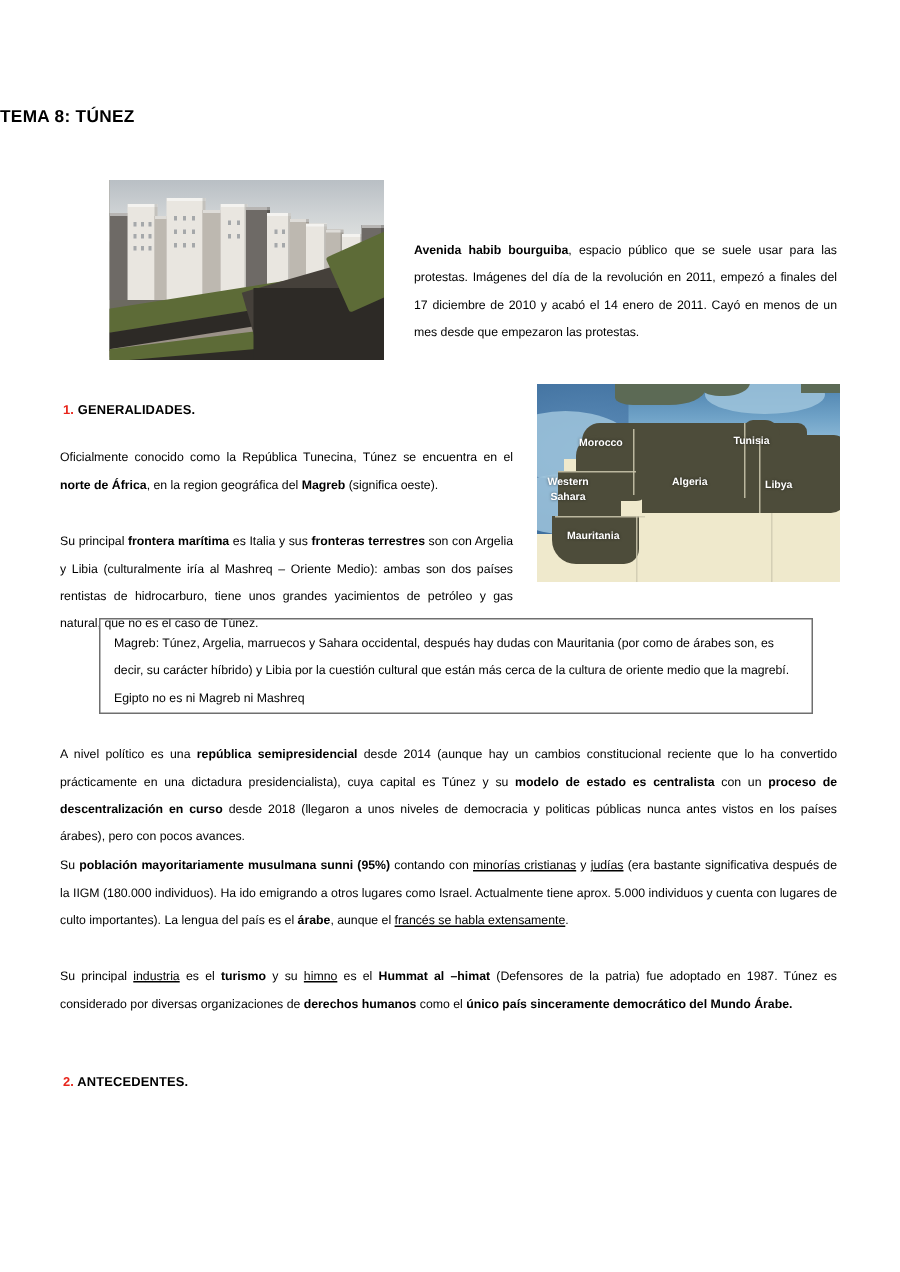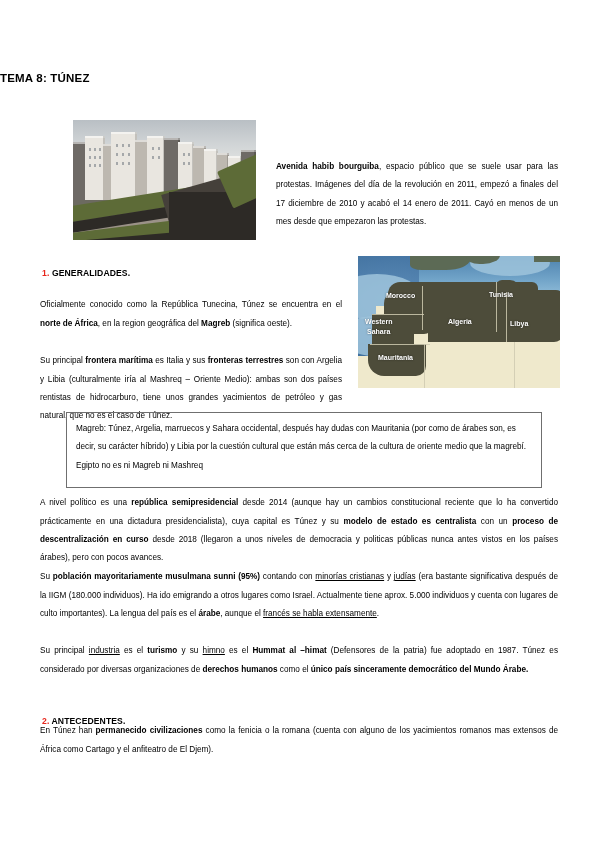--- a/index.html
+++ b/index.html
@@ -145,21 +145,21 @@
     opacity:.85;
   }
 
   
   .callout {
     position: absolute;
     left: 66px; top: 412px;
     width: 476px;
     box-sizing: border-box;
     border: 1px solid #6f6f6f;
-    padding: 7px 9px 12px 9px;
+    padding: 7px 9px 0 9px;
     font-size: 8.2px;
     line-height: 18.3px;
     text-align: left;
   }
 </style>
 </head>
 <body>
 
 <div class="page">
 
@@ -275,15 +275,14 @@
 
   <p class="para" style="left:40px; top:560px; width:518px;"><span>Su </span><b>población mayoritariamente musulmana sunni (95%)</b><span> contando con </span><u>minorías cristianas</u><span> y </span><u>judías</u><span> (era bastante significativa después de la IIGM (180.000 individuos). Ha ido emigrando a otros lugares como Israel. Actualmente tiene aprox. 5.000 individuos y cuenta con lugares de culto importantes). La lengua del país es el </span><b>árabe</b><span>, aunque el </span><u>francés se habla extensamente</u><span>.</span></p>
 
   <p class="para" style="left:40px; top:634px; width:518px;"><span>Su principal </span><u>industria</u><span> es el </span><b>turismo</b><span> y su </span><u>himno</u><span> es el </span><b>Hummat al –himat</b><span> (Defensores de la patria) fue adoptado en 1987. Túnez es considerado por diversas organizaciones de </span><b>derechos humanos</b><span> como el </span><b>único país sinceramente democrático del Mundo Árabe.</b></p>
 
   <div class="sec-head" style="left:42px; top:716px;">
     <span class="sec-num">2.</span>
     <span>ANTECEDENTES.</span>
   </div>
 
-  <p class="para" style="left:40px; top:714px; width:518px;"><span>En Túnez han </span><b>permanecido civilizaciones</b><span> como la fenicia o la romana (cuenta con alguno de los yacimientos romanos mas extensos de África como Cartago y el anfiteatro de El Djem).</span></p>
 
 </div>
 
 </body></html>

